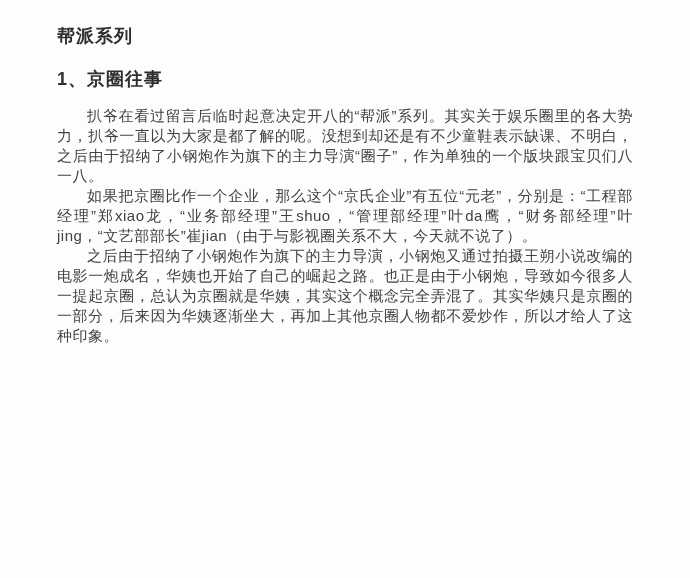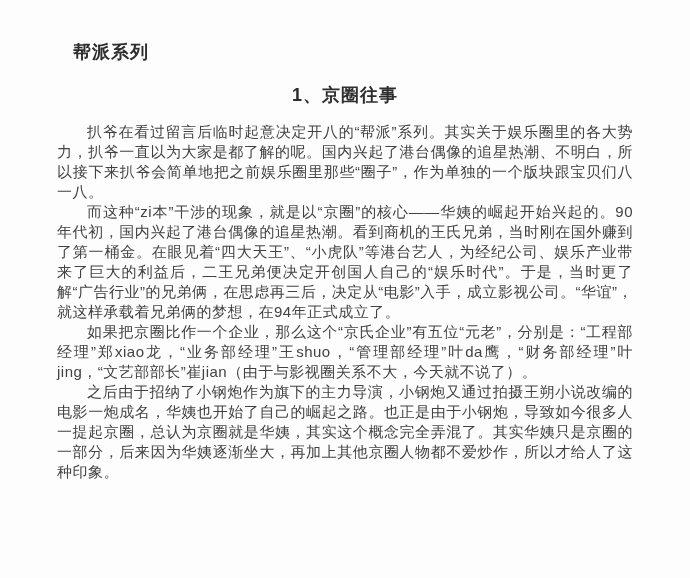--- a/index.html
+++ b/index.html
@@ -13,35 +13,35 @@
     overflow: hidden;
   }
   .page {
     box-sizing: border-box;
     width: 690px;
     height: 578px;
     padding: 26px 57px 0 57px;
     background: #fdfdfd;
   }
   .series-title {
-    margin: 16px;
+    margin: 0;
     font-family: Liberation Sans, sans-serif;
     font-size: 18px;
     font-weight: bold;
     line-height: 1.2;
     color: #2e2e2e;
     letter-spacing: 1px;
   }
   .article-title {
     margin: 21px 0 16px 0;
     font-family: "Liberation Sans", "DejaVu Sans", sans-serif;
     font-size: 18px;
     font-weight: bold;
     line-height: 1.2;
-    text-align: center;
+    text-align: left;
     color: #2e2e2e;
     letter-spacing: 1px;
   }
   .article-body p {
     margin: 0;
     font-family: "Liberation Sans", "DejaVu Sans", sans-serif;
     font-size: 15px;
     line-height: 20px;
     color: #424242;
     text-align: justify;
@@ -51,18 +51,17 @@
 </style>
 </head>
 <body>
 
 <div class="page">
   <h1 class="series-title">帮派系列</h1>
 
   <h2 class="article-title">1、京圈往事</h2>
 
   <div class="article-body">
-    <p>扒爷在看过留言后临时起意决定开八的“帮派”系列。其实关于娱乐圈里的各大势力，扒爷一直以为大家是都了解的呢。国内兴起了港台偶像的追星热潮、不明白，所以接下来扒爷会简单地把之前娱乐圈里那些“圈子”，作为单独的一个版块跟宝贝们八一八。</p>
-    <p>而这种“zi本”干涉的现象，就是以“京圈”的核心——华姨的崛起开始兴起的。90年代初，国内兴起了港台偶像的追星热潮。看到商机的王氏兄弟，当时刚在国外赚到了第一桶金。在眼见着“四大天王”、“小虎队”等港台艺人，为经纪公司、娱乐产业带来了巨大的利益后，二王兄弟便决定开创国人自己的“娱乐时代”。于是，当时更了解“广告行业”的兄弟俩，在思虑再三后，决定从“电影”入手，成立影视公司。“华谊”，就这样承载着兄弟俩的梦想，在94年正式成立了。</p>
+    <p>扒爷在看过留言后临时起意决定开八的“帮派”系列。其实关于娱乐圈里的各大势力，扒爷一直以为大家是都了解的呢。没想到却还是有不少童鞋表示缺课、不明白，之后由于招纳了小钢炮作为旗下的主力导演“圈子”，作为单独的一个版块跟宝贝们八一八。</p>
     <p>如果把京圈比作一个企业，那么这个“京氏企业”有五位“元老”，分别是：“工程部经理”郑xiao龙，“业务部经理”王shuo，“管理部经理”叶da鹰，“财务部经理”叶jing，“文艺部部长”崔jian（由于与影视圈关系不大，今天就不说了）。</p>
     <p>之后由于招纳了小钢炮作为旗下的主力导演，小钢炮又通过拍摄王朔小说改编的电影一炮成名，华姨也开始了自己的崛起之路。也正是由于小钢炮，导致如今很多人一提起京圈，总认为京圈就是华姨，其实这个概念完全弄混了。其实华姨只是京圈的一部分，后来因为华姨逐渐坐大，再加上其他京圈人物都不爱炒作，所以才给人了这种印象。</p>
   </div>
 </div>
 
 </body></html>

